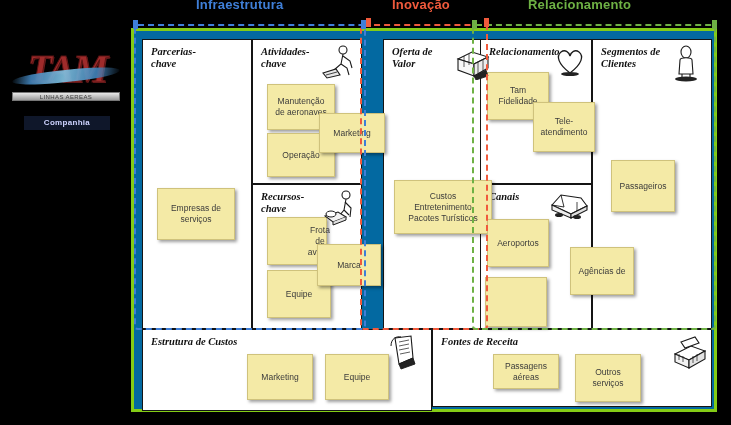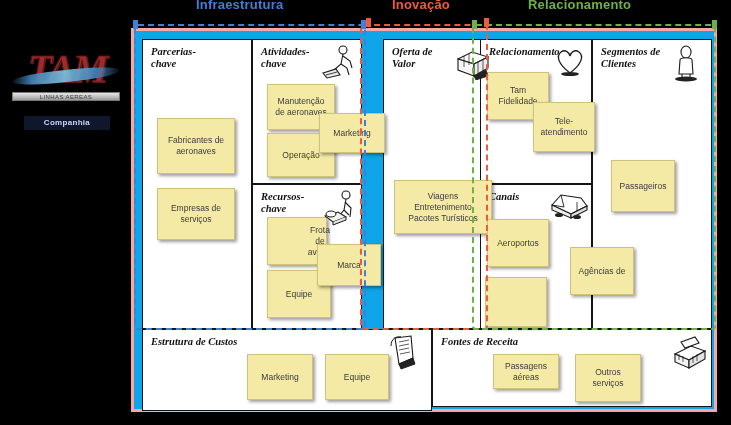--- a/index.html
+++ b/index.html
@@ -51,21 +51,21 @@
   #logo-tagline {
     position: absolute; left: 18px; top: 72px; width: 86px; height: 14px;
     background: #0f172a;
     color: #cfd4ff; font-size: 8px; font-weight: bold;
     text-align: center; line-height: 14px; letter-spacing: .3px;
   }
 
   
   #canvas {
     position: absolute; left: 131px; top: 28px; width: 586px; height: 384px;
-    background: #0ea5e9; border: 3px solid #fca5a5;
+    background: #0369a1; border: 3px solid #84cc16;
   }
   .cell {
     position: absolute; background: #fff;
     border: 1px solid #141414;
     overflow: visible;
   }
   .cell-title {
     position: absolute; left: 8px; top: 6px;
     font-family: "Liberation Serif", serif;
     font-style: italic; font-weight: bold;
@@ -122,22 +122,20 @@
     <div id="logo-bar"></div>
     <div id="logo-sub">LINHAS AEREAS</div>
     <div id="logo-tagline">Companhia</div>
   </div>
 
   <div id="canvas">
 
     <div class="cell" style="left:8px; top:8px; width:110px; height:290px;">
       <div class="cell-title">Parcerias-
 chave</div>
-      <div class="note" style="left:14px; top:78px; width:78px; height:56px;">Fabricantes de
-aeronaves</div>
       <div class="note" style="left:14px; top:148px; width:78px; height:52px;">Empresas de
 serviços</div>
     </div>
 
     <div class="cell" style="left:118px; top:8px; width:110px; height:145px;">
       <div class="cell-title">Atividades-
 chave</div>
       <div class="icon" style="left:66px; top:4px; width:42px; height:38px;">
         <svg viewBox="0 0 42 38" width="42" height="38">
           <g fill="none" stroke="#1a1a1a" stroke-width="1.1">
@@ -184,21 +182,21 @@
 Valor</div>
       <div class="icon" style="left:68px; top:6px; width:42px; height:34px;">
         <svg viewBox="0 0 42 34" width="42" height="34">
           <path d="M6 13 L20 6 L36 11 L22 18 Z" fill="#fff" stroke="#1a1a1a" stroke-width="1.1"></path>
           <path d="M6 13 L6 24 L22 30 L22 18 Z" fill="#f7f7f7" stroke="#1a1a1a" stroke-width="1.1"></path>
           <path d="M22 18 L36 11 L36 22 L22 30 Z" fill="#ececec" stroke="#1a1a1a" stroke-width="1.1"></path>
           <path d="M12 10 L12 21 M17 8 L17 19 M26 16 L26 27 M31 14 L31 25" stroke="#1a1a1a" stroke-width=".7"></path>
           <path d="M22 30 L34 24 L36 30 L24 34 Z" fill="#222" stroke="#1a1a1a" stroke-width=".8"></path>
         </svg>
       </div>
-      <div class="note" style="left:10px; top:140px; width:98px; height:54px;">Viagens
+      <div class="note" style="left:10px; top:140px; width:98px; height:54px;">Custos
 Entretenimento
 Pacotes Turísticos</div>
     </div>
 
     <div class="cell" style="left:346px; top:8px; width:112px; height:145px;">
       <div class="cell-title">Relacionamento</div>
       <div class="icon" style="left:72px; top:4px; width:34px; height:34px;">
         <svg viewBox="0 0 34 34" width="34" height="34">
           <path d="M17 29 C5 20 3 12 8 8 C12 5 16 8 17 12 C18 8 22 5 26 8 C31 12 29 20 17 29 Z" fill="#fff" stroke="#1a1a1a" stroke-width="1.3"></path>
           <ellipse cx="17" cy="30" rx="9" ry="2" fill="#222"></ellipse>

